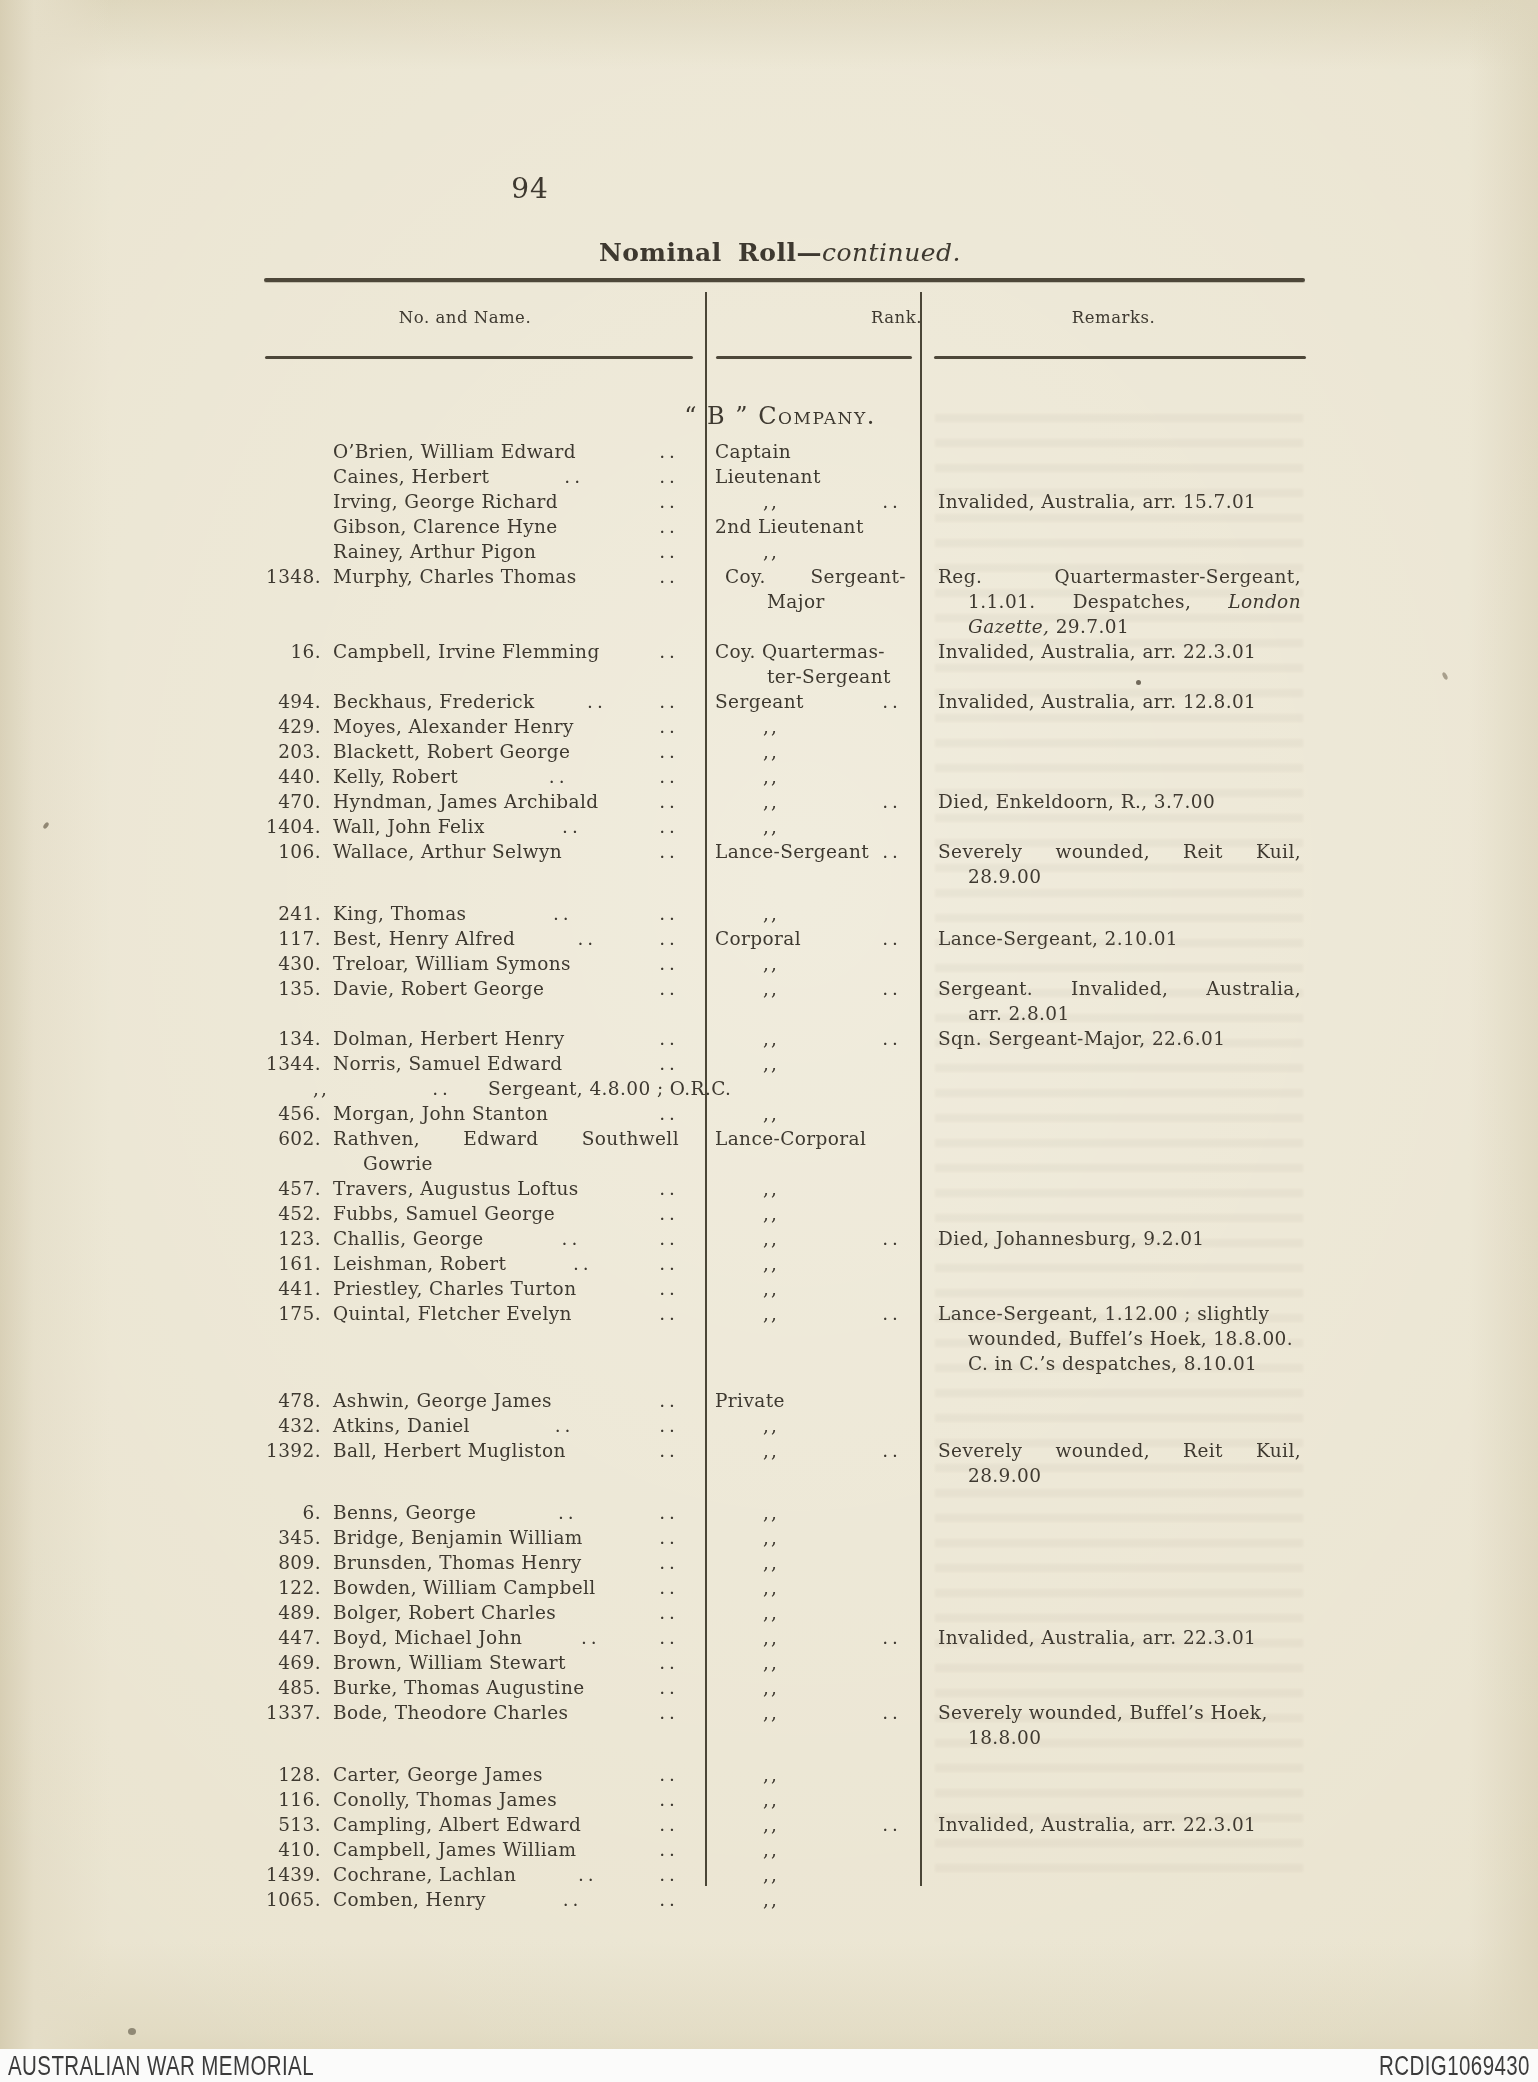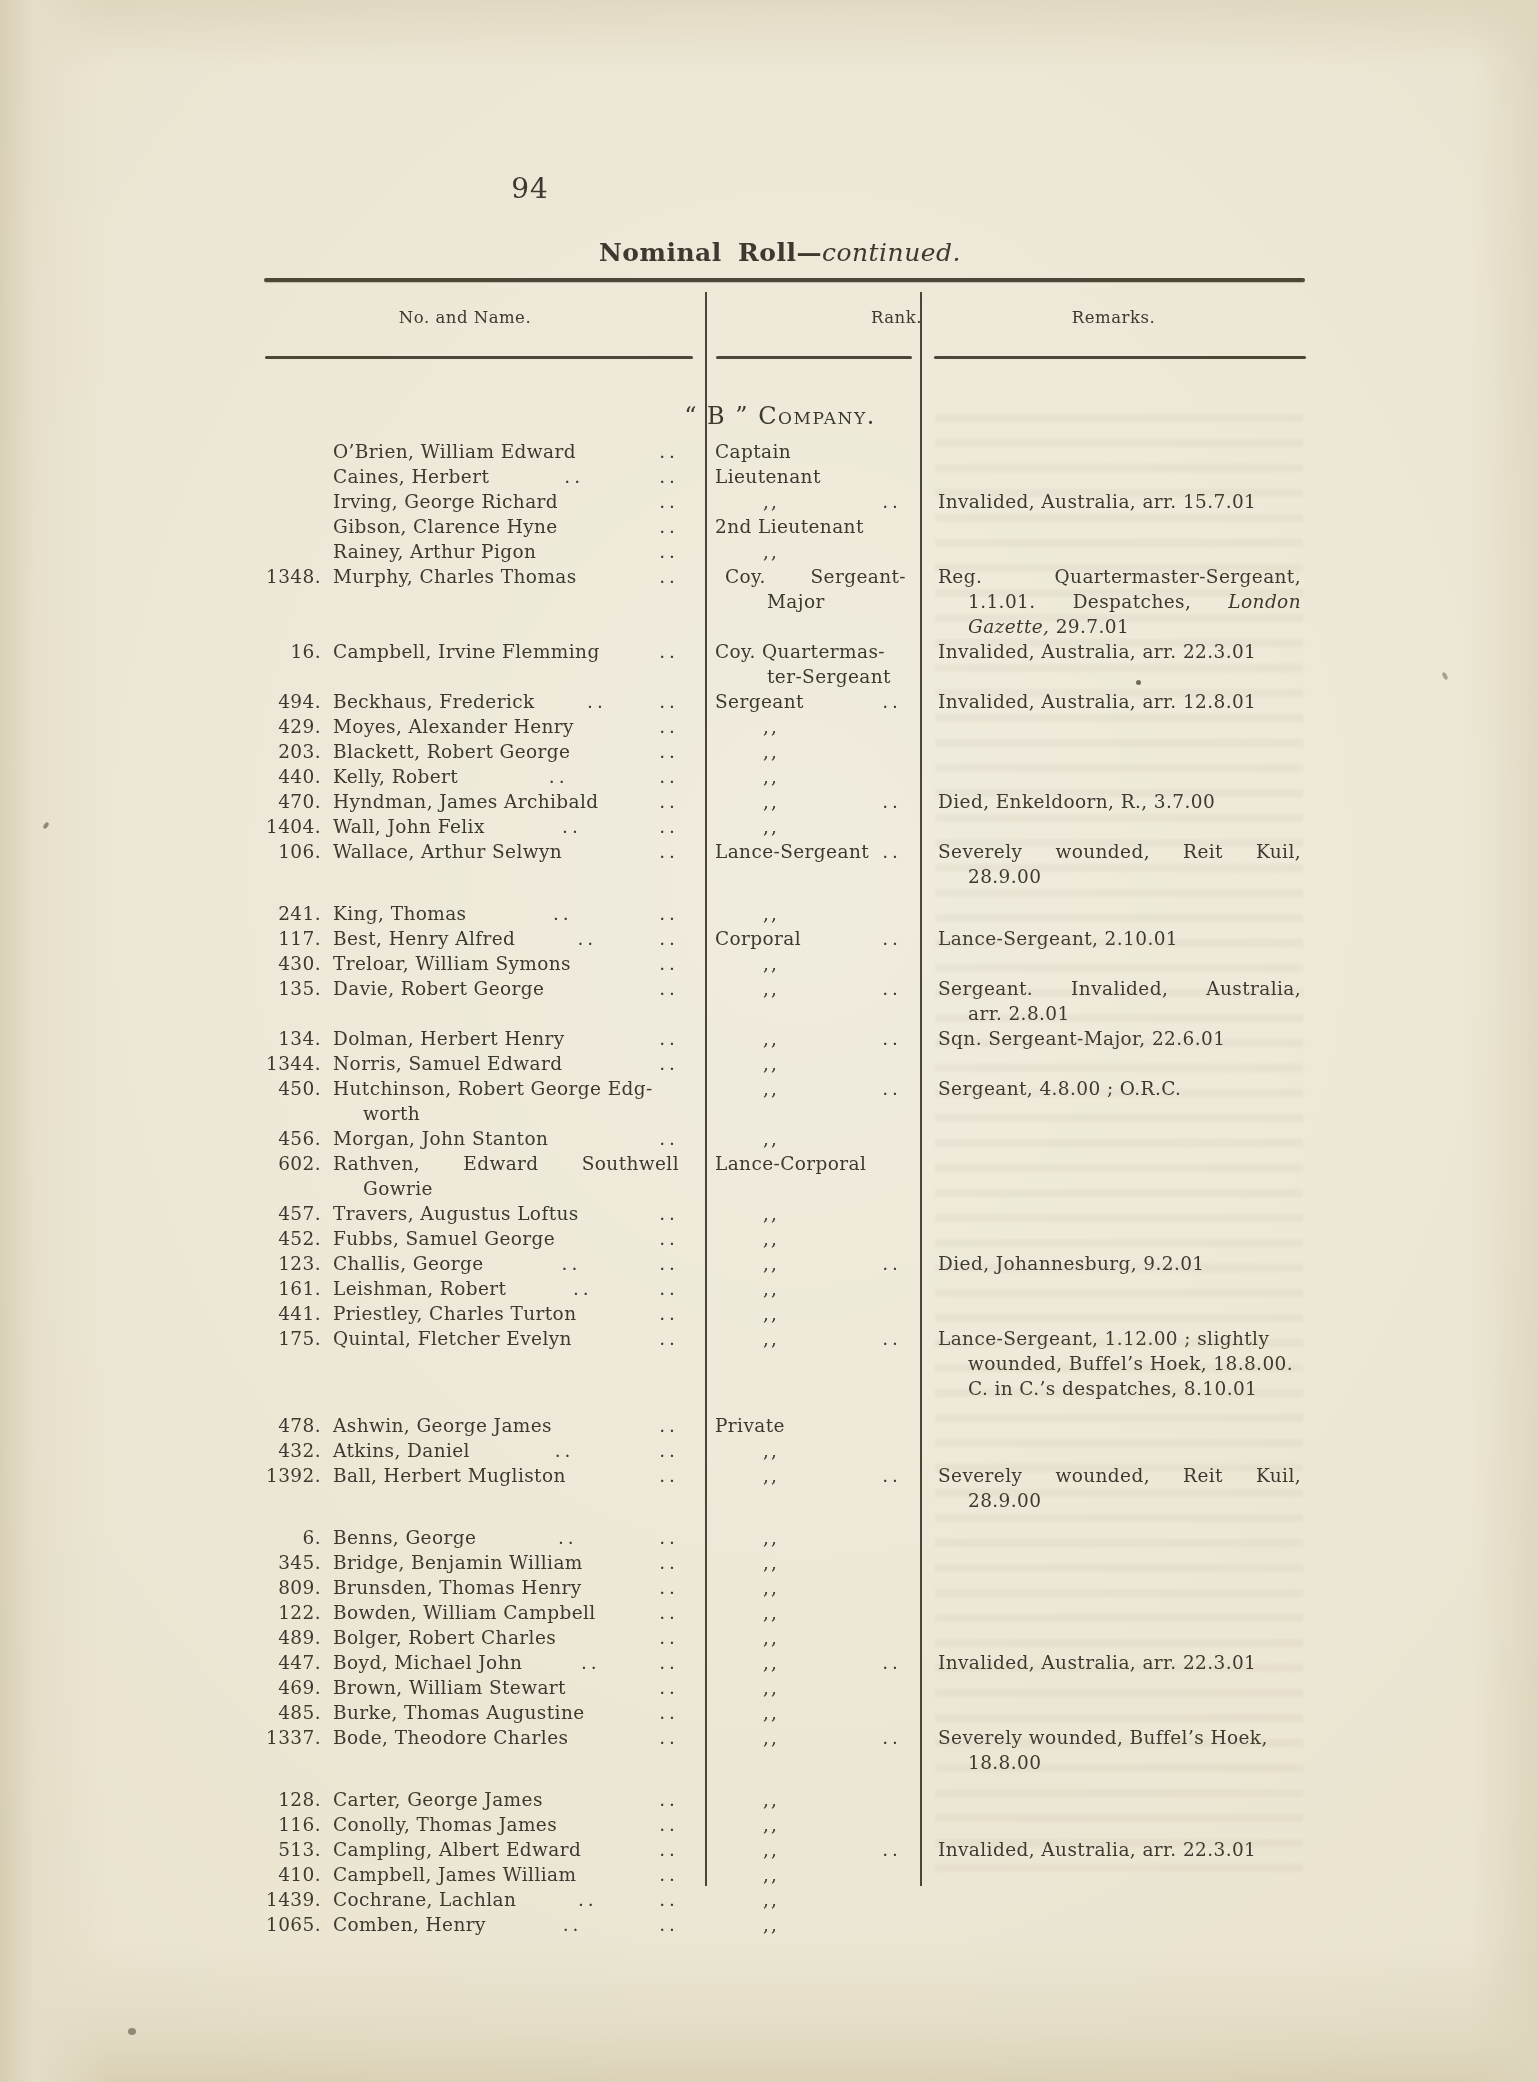--- a/index.html
+++ b/index.html
@@ -505,29 +505,20 @@
             </div>
           </div>
           <div class="c-rank">
             <div class="rline">
               <span class="ditto">,,</span>
             </div>
           </div>
           <div class="c-rem"></div>
         </div>
         <div class="row">
-          <div class="c-name">
-            <div class="nline">
-              <span class="no">450.</span>
-              <div class="nmain">
-                <span class="nm">Hutchinson, Robert George Edg-</span>
-              </div>
-            </div>
-            <div class="name2">worth</div>
-          </div>
           <div class="c-rank">
             <div class="rline">
               <span class="ditto">,,</span>
               <span class="ld rdots">..</span>
             </div>
           </div>
           <div class="c-rem">
             <div class="rem-line">Sergeant, 4.8.00 ; O.R.C.</div>
           </div>
         </div>
@@ -1011,13 +1002,17 @@
         </div>
       </div>
 
     <div class="ghost"></div>
     <div class="speck s1"></div>
     <div class="speck s2"></div>
     <div class="speck s3"></div>
     <div class="speck s4"></div>
   </div>
 
+  <div class="footer-bar">
+    <span class="footer-left">AUSTRALIAN WAR MEMORIAL</span>
+    <span class="footer-right">RCDIG1069430</span>
+  </div>
 </div>
 
 </body></html>

